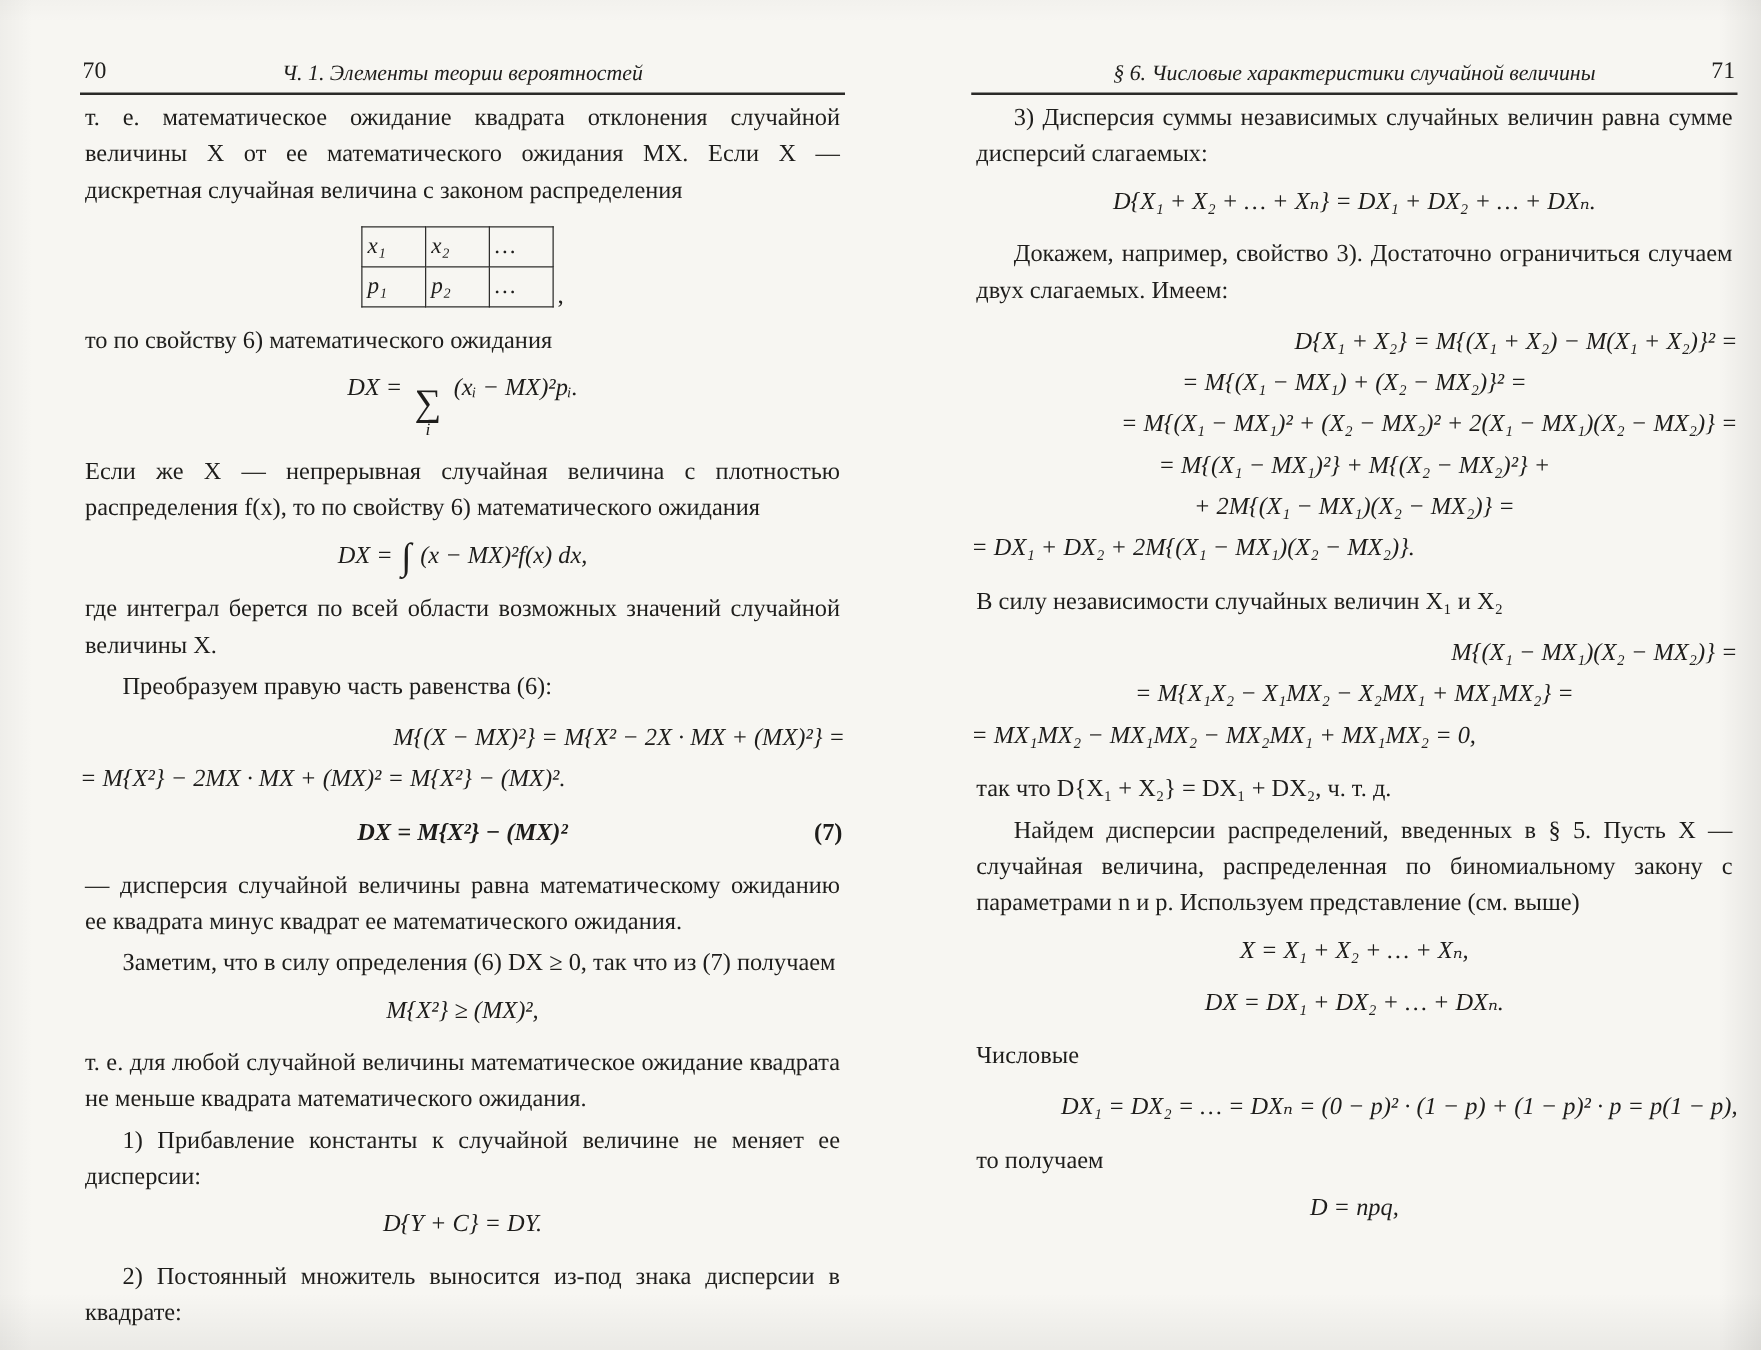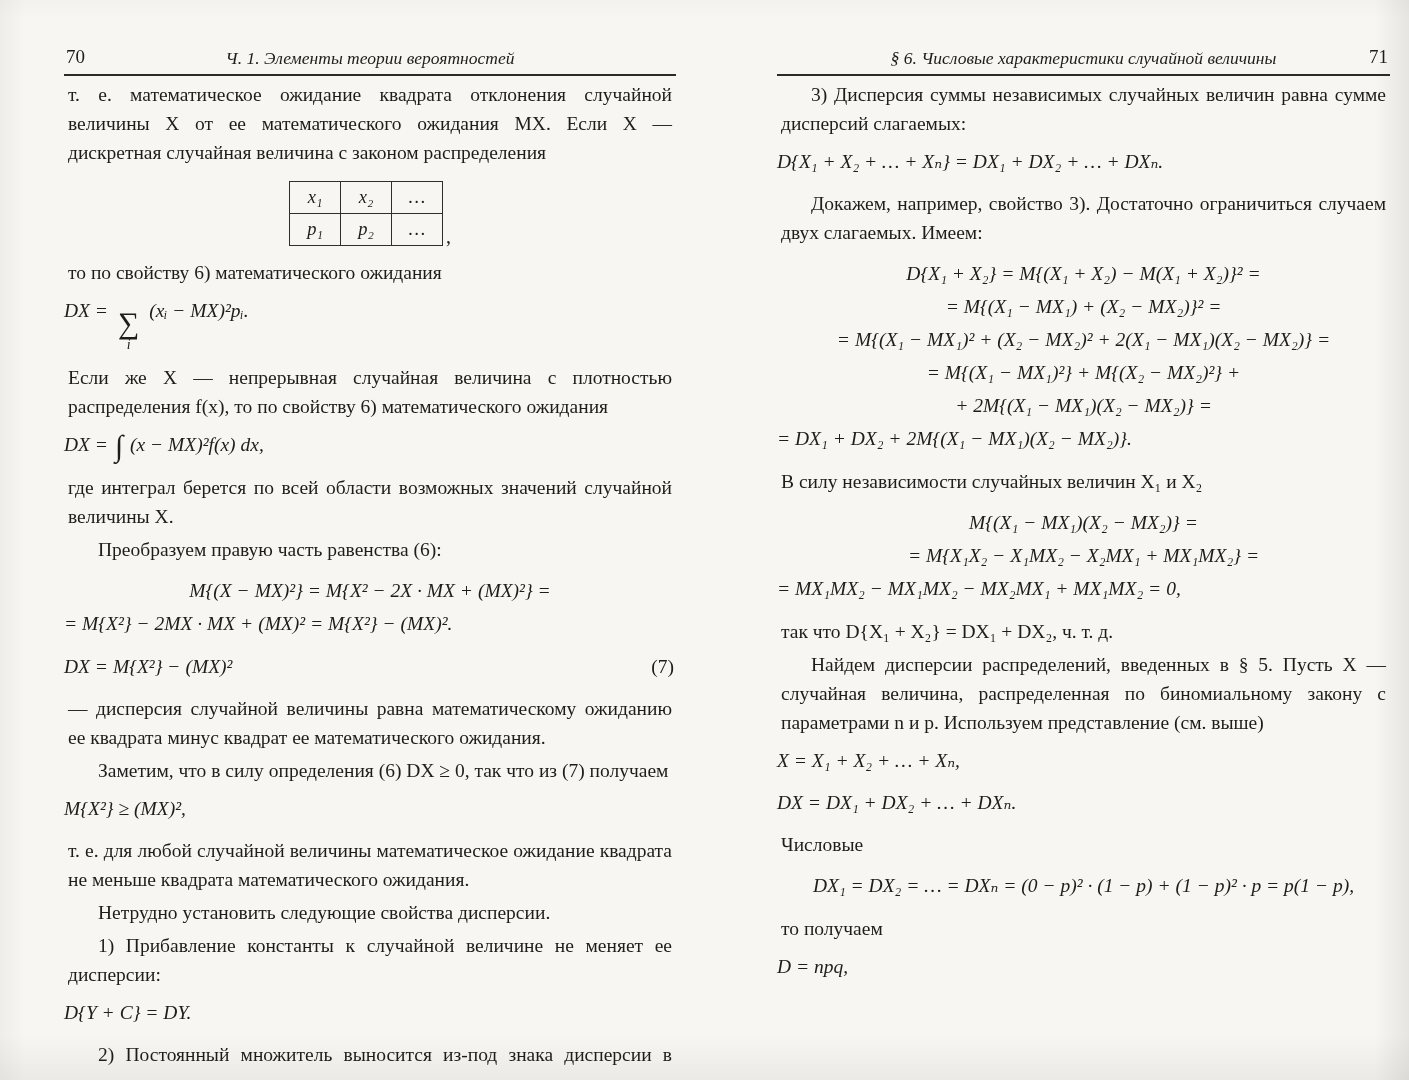--- a/index.html
+++ b/index.html
@@ -32,51 +32,51 @@
   .pg-num.right-num { right:2px; }
 
   .para {
     font-size:19.5px; line-height:29px;
     text-align:justify; margin:4px;
   }
   .ind { text-indent:30px; }
 
   .formula {
     font-style:italic; font-size:19.5px; line-height:30px;
-    margin:9px 0 12px; white-space:nowrap;
+    text-align:center; margin:9px 0 12px; white-space:nowrap;
   }
   .fblock { margin:10px 0 12px; }
   .fblock .fline {
     font-style:italic; font-size:19.5px; line-height:33px; white-space:nowrap;
   }
-  .fl { text-align:center; }
+  .fl { text-align:right; }
   .fc { text-align:center; }
   .fr { text-align:left; }
 
-  .eq-with-no { position:relative; }
+  .eq-with-no { position:relative;font-weight:bold; }
   .eq-with-no .eqno {
     position:absolute; right:2px; top:0; font-style:normal;
   }
 
   .sigma-stack {
     display:inline-flex; flex-direction:column; align-items:center;
     vertical-align:-16px; margin:0 5px;
   }
   .sigma { font-size:30px; line-height:30px; font-style:normal; }
   .sigma-sub { font-size:14px; line-height:13px; font-style:italic; }
   .int-sign { font-size:30px; font-style:normal; vertical-align:-5px; margin:0 2px; }
 
   .dist-table-wrap {
     display:flex; justify-content:center; align-items:flex-end;
     margin:14px 0 12px;
   }
   table.dist-table { border-collapse:collapse; font-style:italic; font-size:18.5px; }
   table.dist-table td {
     border:1.6px solid #2f2e2c; width:42px; height:31px;
-    text-align:center; vertical-align:middle; padding:0 4px;
+    text-align:left; vertical-align:middle; padding:0 4px;
   }
   .table-comma { font-size:20px; margin-left:3px; line-height:20px; }
 </style>
 </head>
 <body>
 
 <div class="page page-left">
   <div class="pg-header">
     <span class="pg-num left-num">70</span>
     <span class="running">Ч. 1. Элементы теории вероятностей</span>
@@ -134,21 +134,20 @@
     <span>DX = M{X²} − (MX)²</span>
     <span class="eqno">(7)</span>
   </div>
 
   <p class="para">— дисперсия случайной величины равна математическому ожиданию ее квадрата минус квадрат ее математического ожидания.</p>
   <p class="para ind">Заметим, что в силу определения (6) DX ≥ 0, так что из (7) получаем</p>
 
   <div class="formula">M{X²} ≥ (MX)²,</div>
 
   <p class="para">т. е. для любой случайной величины математическое ожидание квадрата не меньше квадрата математического ожидания.</p>
-  <p class="para ind">Нетрудно установить следующие свойства дисперсии.</p>
   <p class="para ind">1) Прибавление константы к случайной величине не меняет ее дисперсии:</p>
 
   <div class="formula">D{Y + C} = DY.</div>
 
   <p class="para ind">2) Постоянный множитель выносится из-под знака дисперсии в квадрате:</p>
 
 </div>
 
 <div class="page page-right">
   <div class="pg-header">

